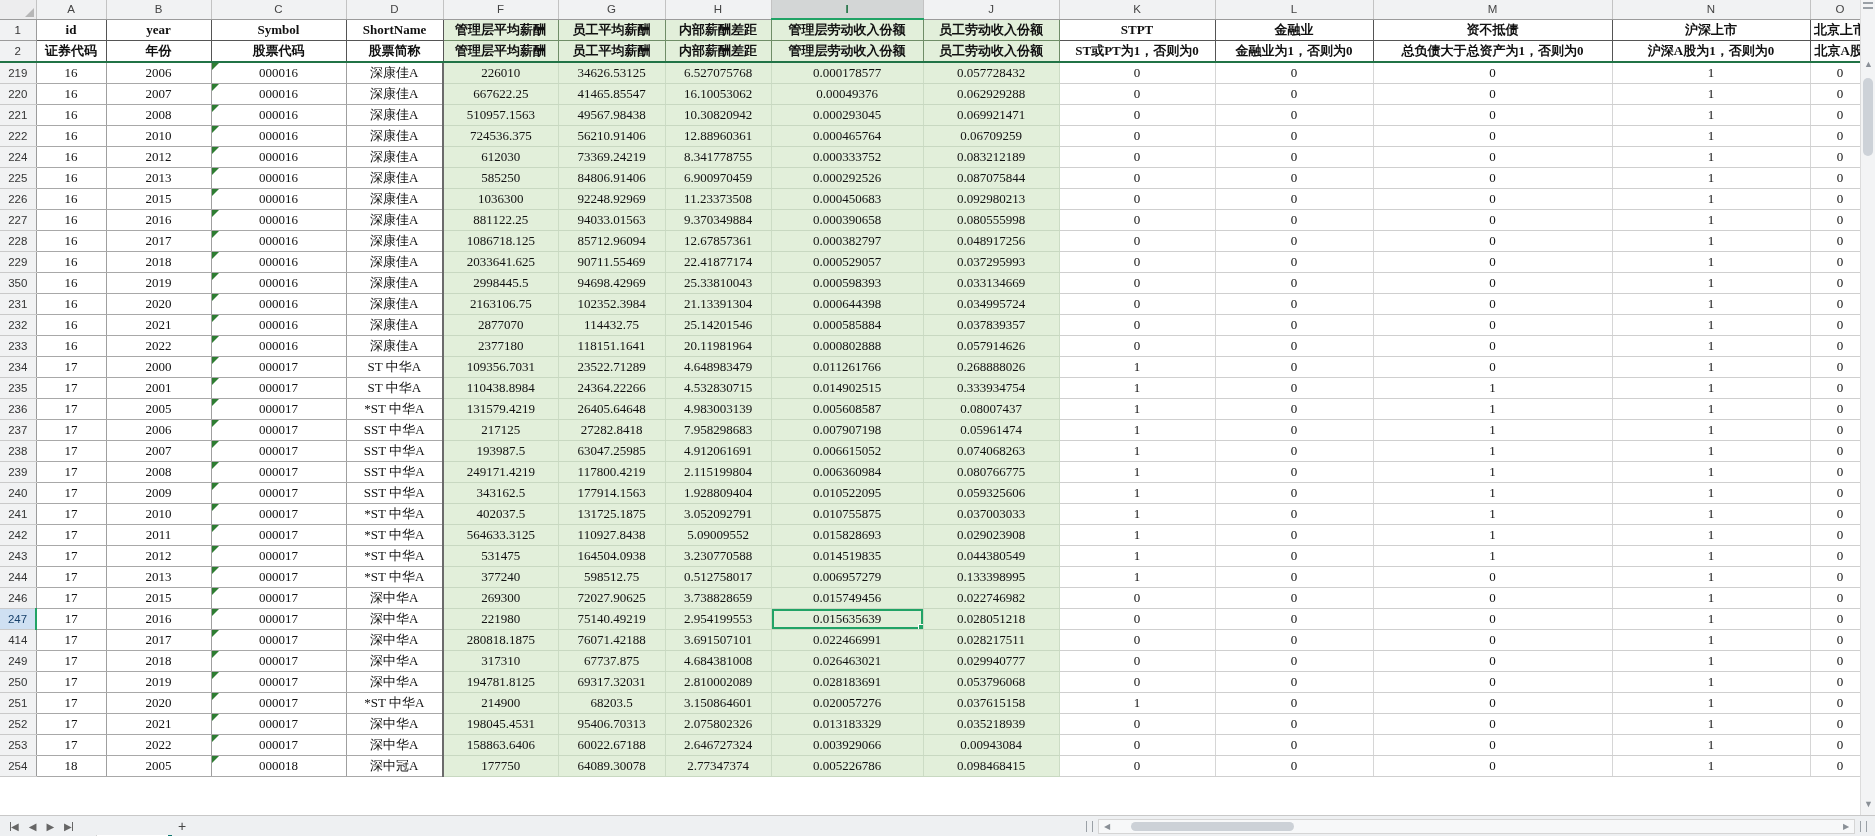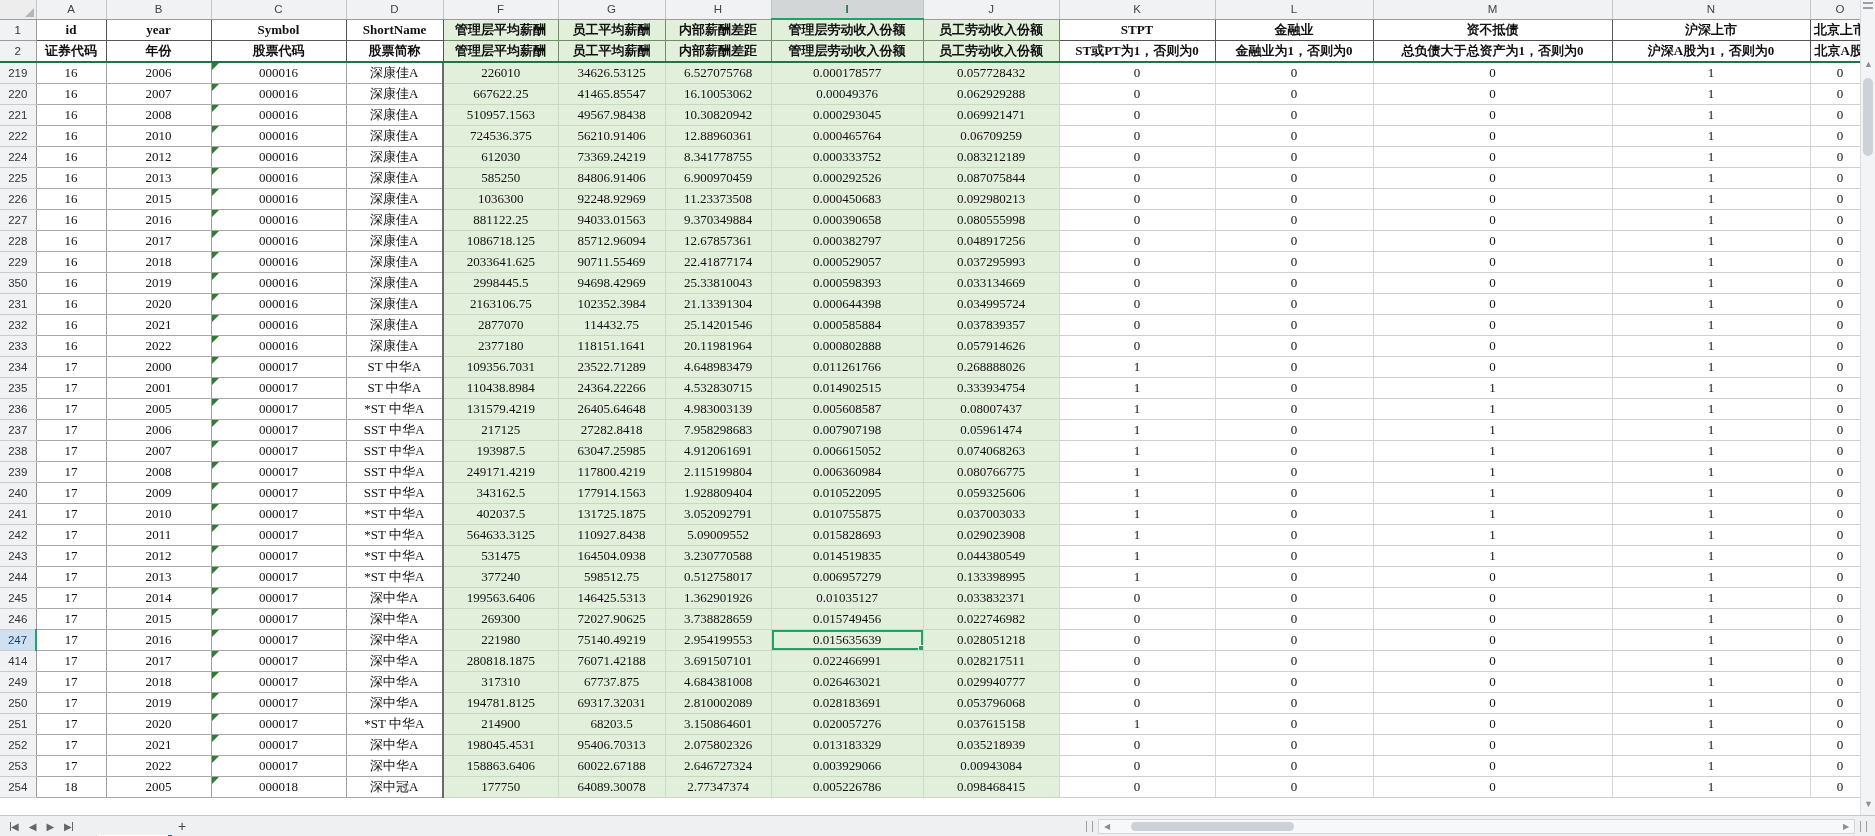--- a/index.html
+++ b/index.html
@@ -575,37 +575,20 @@
             <td class="d green">0.512758017</td>
             <td class="d green">0.006957279</td>
             <td class="d green">0.133398995</td>
             <td class="d">1</td>
             <td class="d">0</td>
             <td class="d">0</td>
             <td class="d">1</td>
             <td class="d">0</td>
           </tr>
           <tr>
-            <td class="gut">245</td>
-            <td class="d abcd">17</td>
-            <td class="d abcd">2014</td>
-            <td class="d abcd"><span class="tri"></span>000017</td>
-            <td class="d abcd">深中华A</td>
-            <td class="d green fcol">199563.6406</td>
-            <td class="d green">146425.5313</td>
-            <td class="d green">1.362901926</td>
-            <td class="d green">0.01035127</td>
-            <td class="d green">0.033832371</td>
-            <td class="d">0</td>
-            <td class="d">0</td>
-            <td class="d">0</td>
-            <td class="d">1</td>
-            <td class="d">0</td>
-          </tr>
-          <tr>
             <td class="gut">246</td>
             <td class="d abcd">17</td>
             <td class="d abcd">2015</td>
             <td class="d abcd"><span class="tri"></span>000017</td>
             <td class="d abcd">深中华A</td>
             <td class="d green fcol">269300</td>
             <td class="d green">72027.90625</td>
             <td class="d green">3.738828659</td>
             <td class="d green">0.015749456</td>
             <td class="d green">0.022746982</td>

